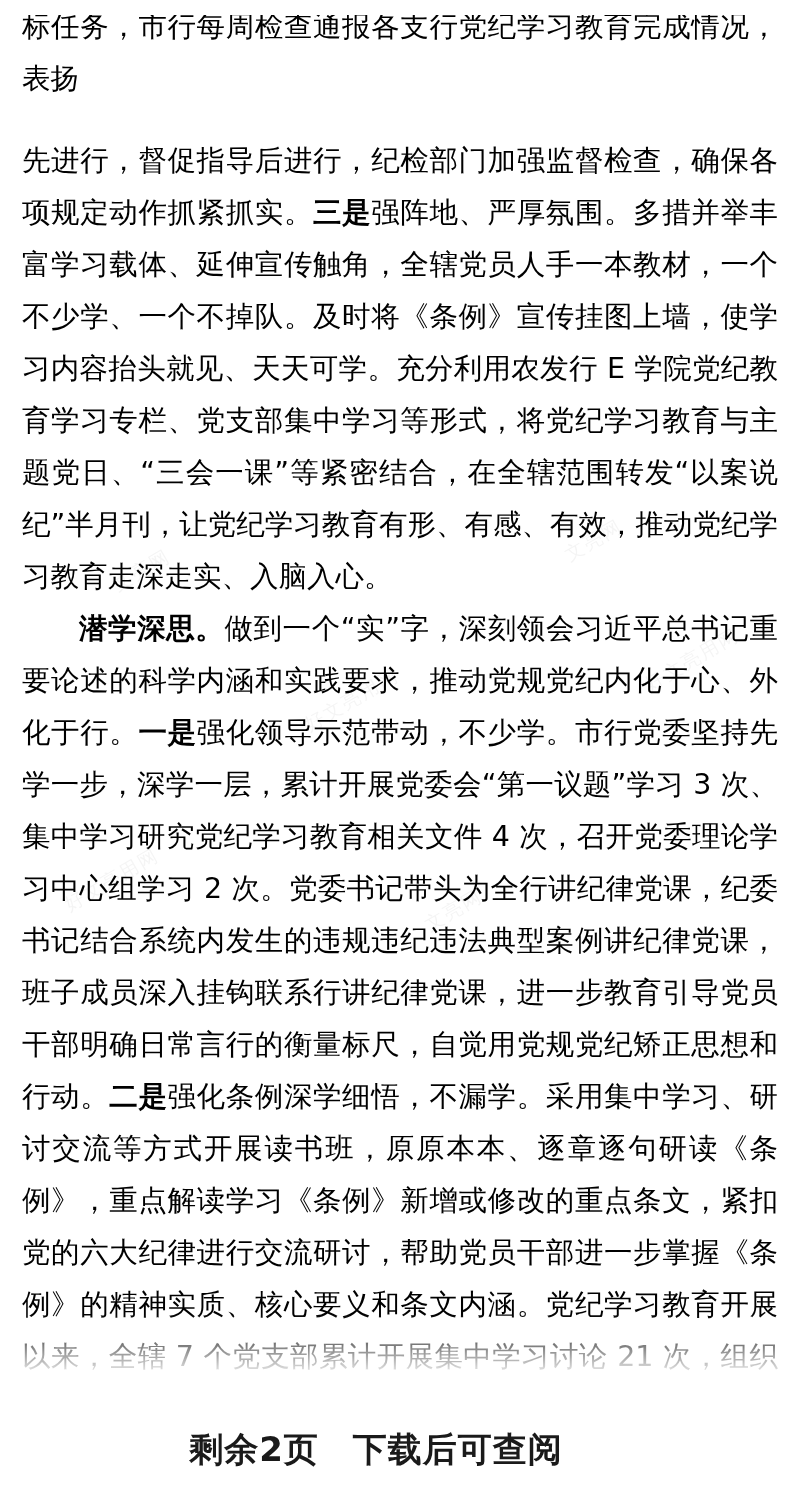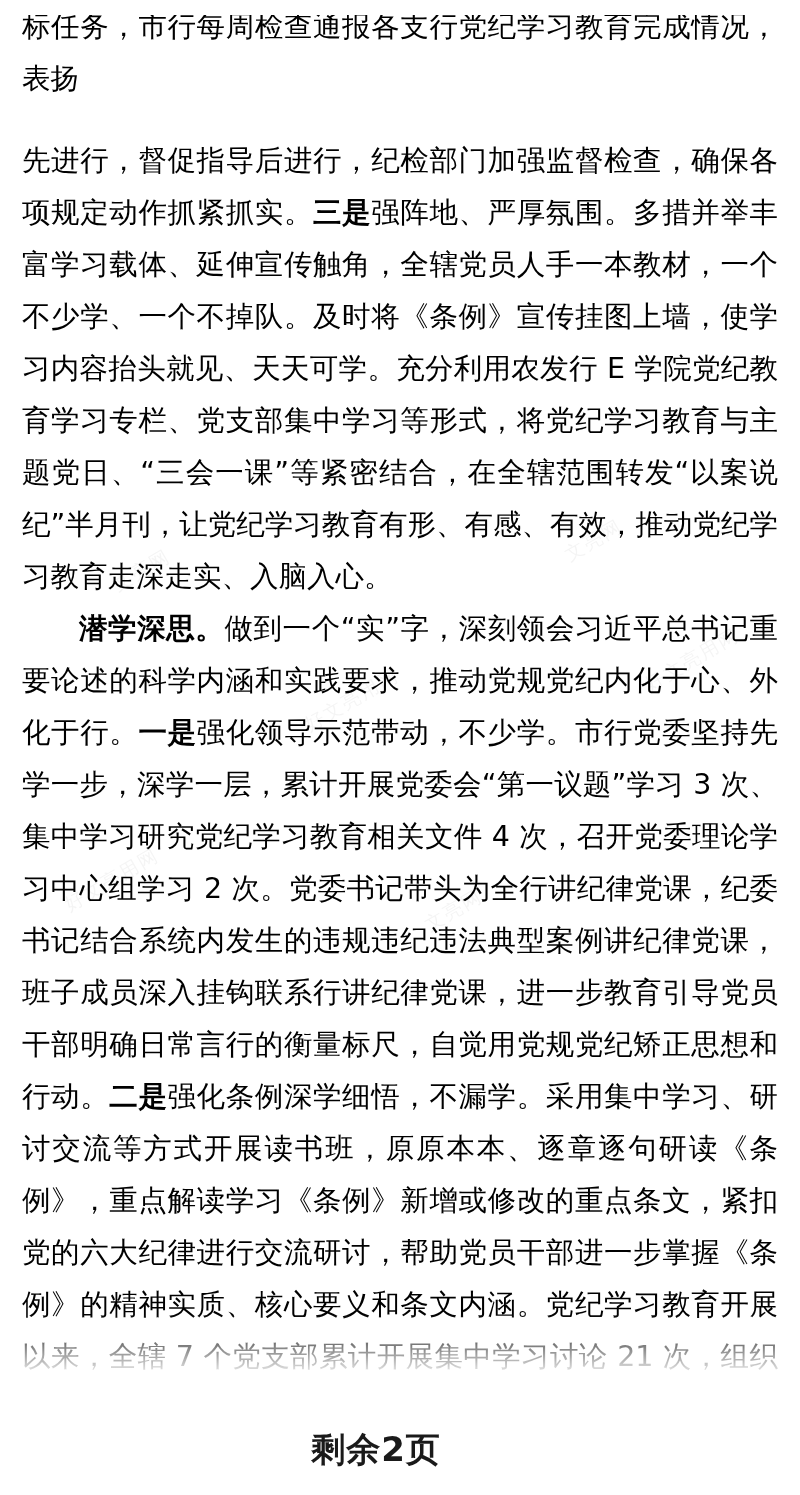--- a/index.html
+++ b/index.html
@@ -131,15 +131,16 @@
   <div class="wm" style="left:560px; top:530px;">文亮网</div>
   <div class="wm" style="left:300px; top:700px;">好文亮用网</div>
   <div class="wm" style="left:640px; top:660px;">好文亮用网</div>
   <div class="wm" style="left:60px; top:880px;">好文亮用网</div>
   <div class="wm" style="left:420px; top:900px;">文亮网</div>
 
   <div class="footer-fade"></div>
 
   <div class="footer-bar">
     <span class="footer-text">剩余2页</span>
+    <span class="footer-text">下载后可查阅</span>
   </div>
 
 </div>
 
 </body></html>

